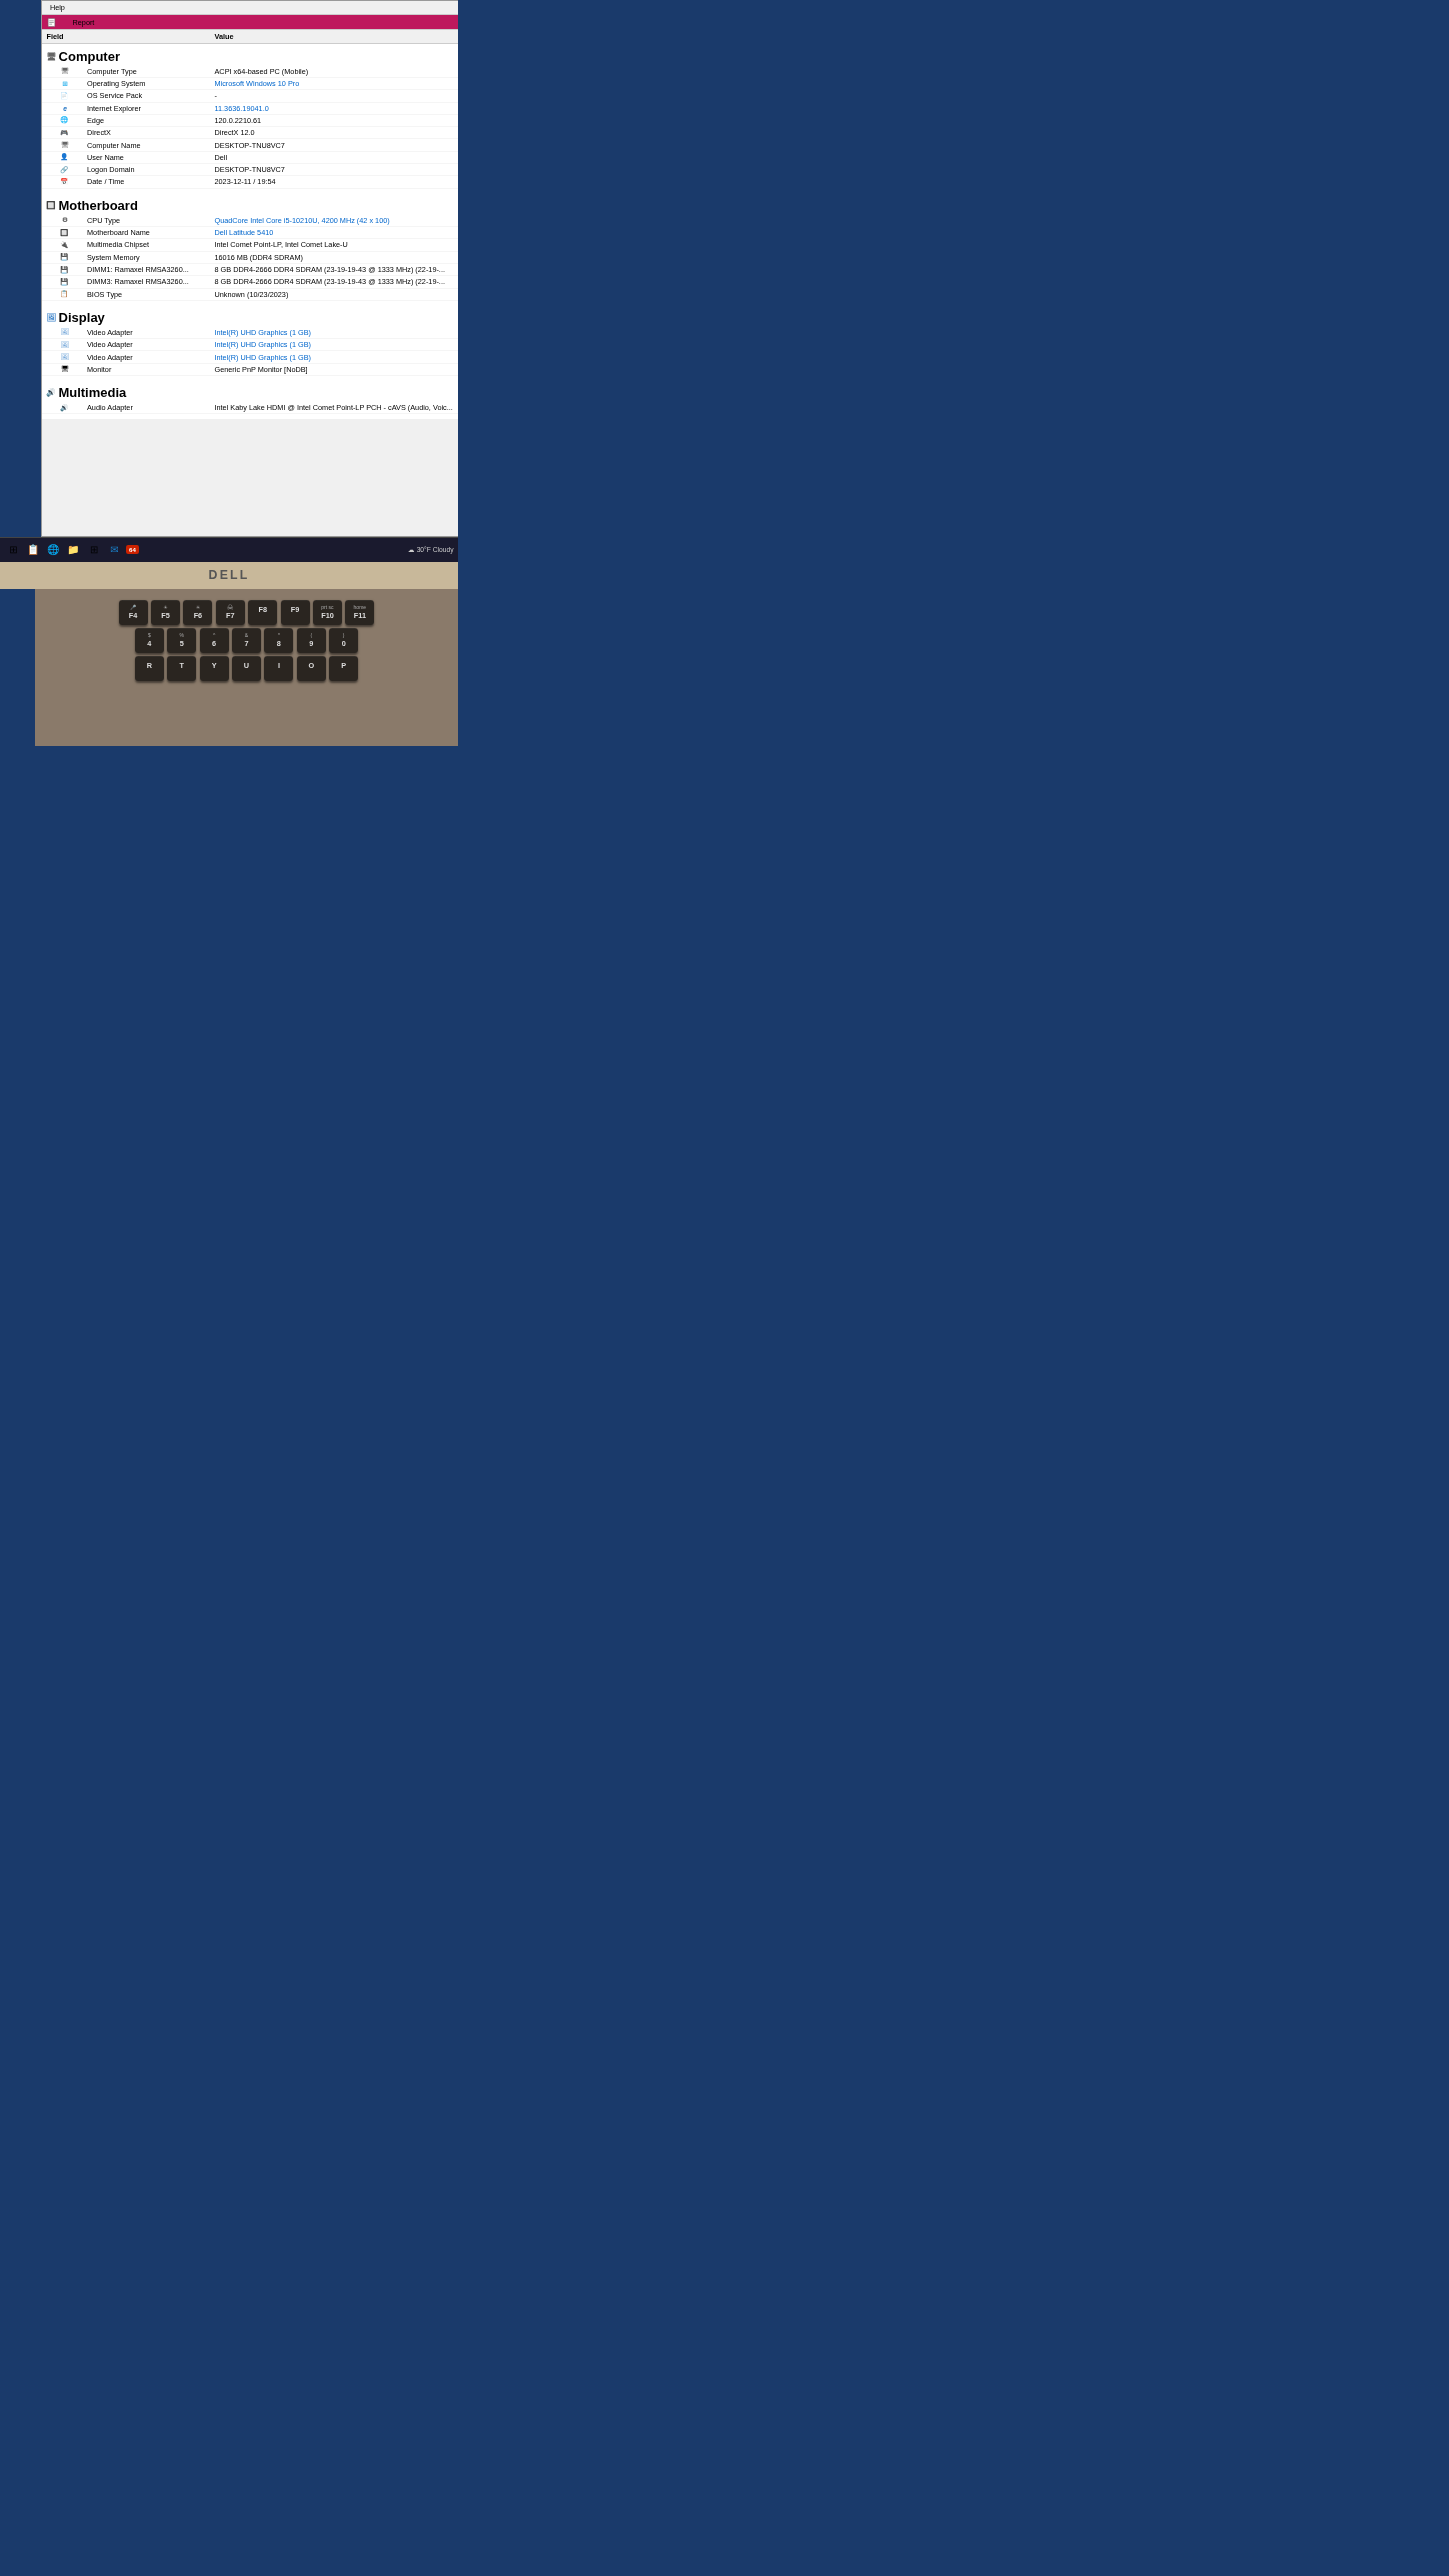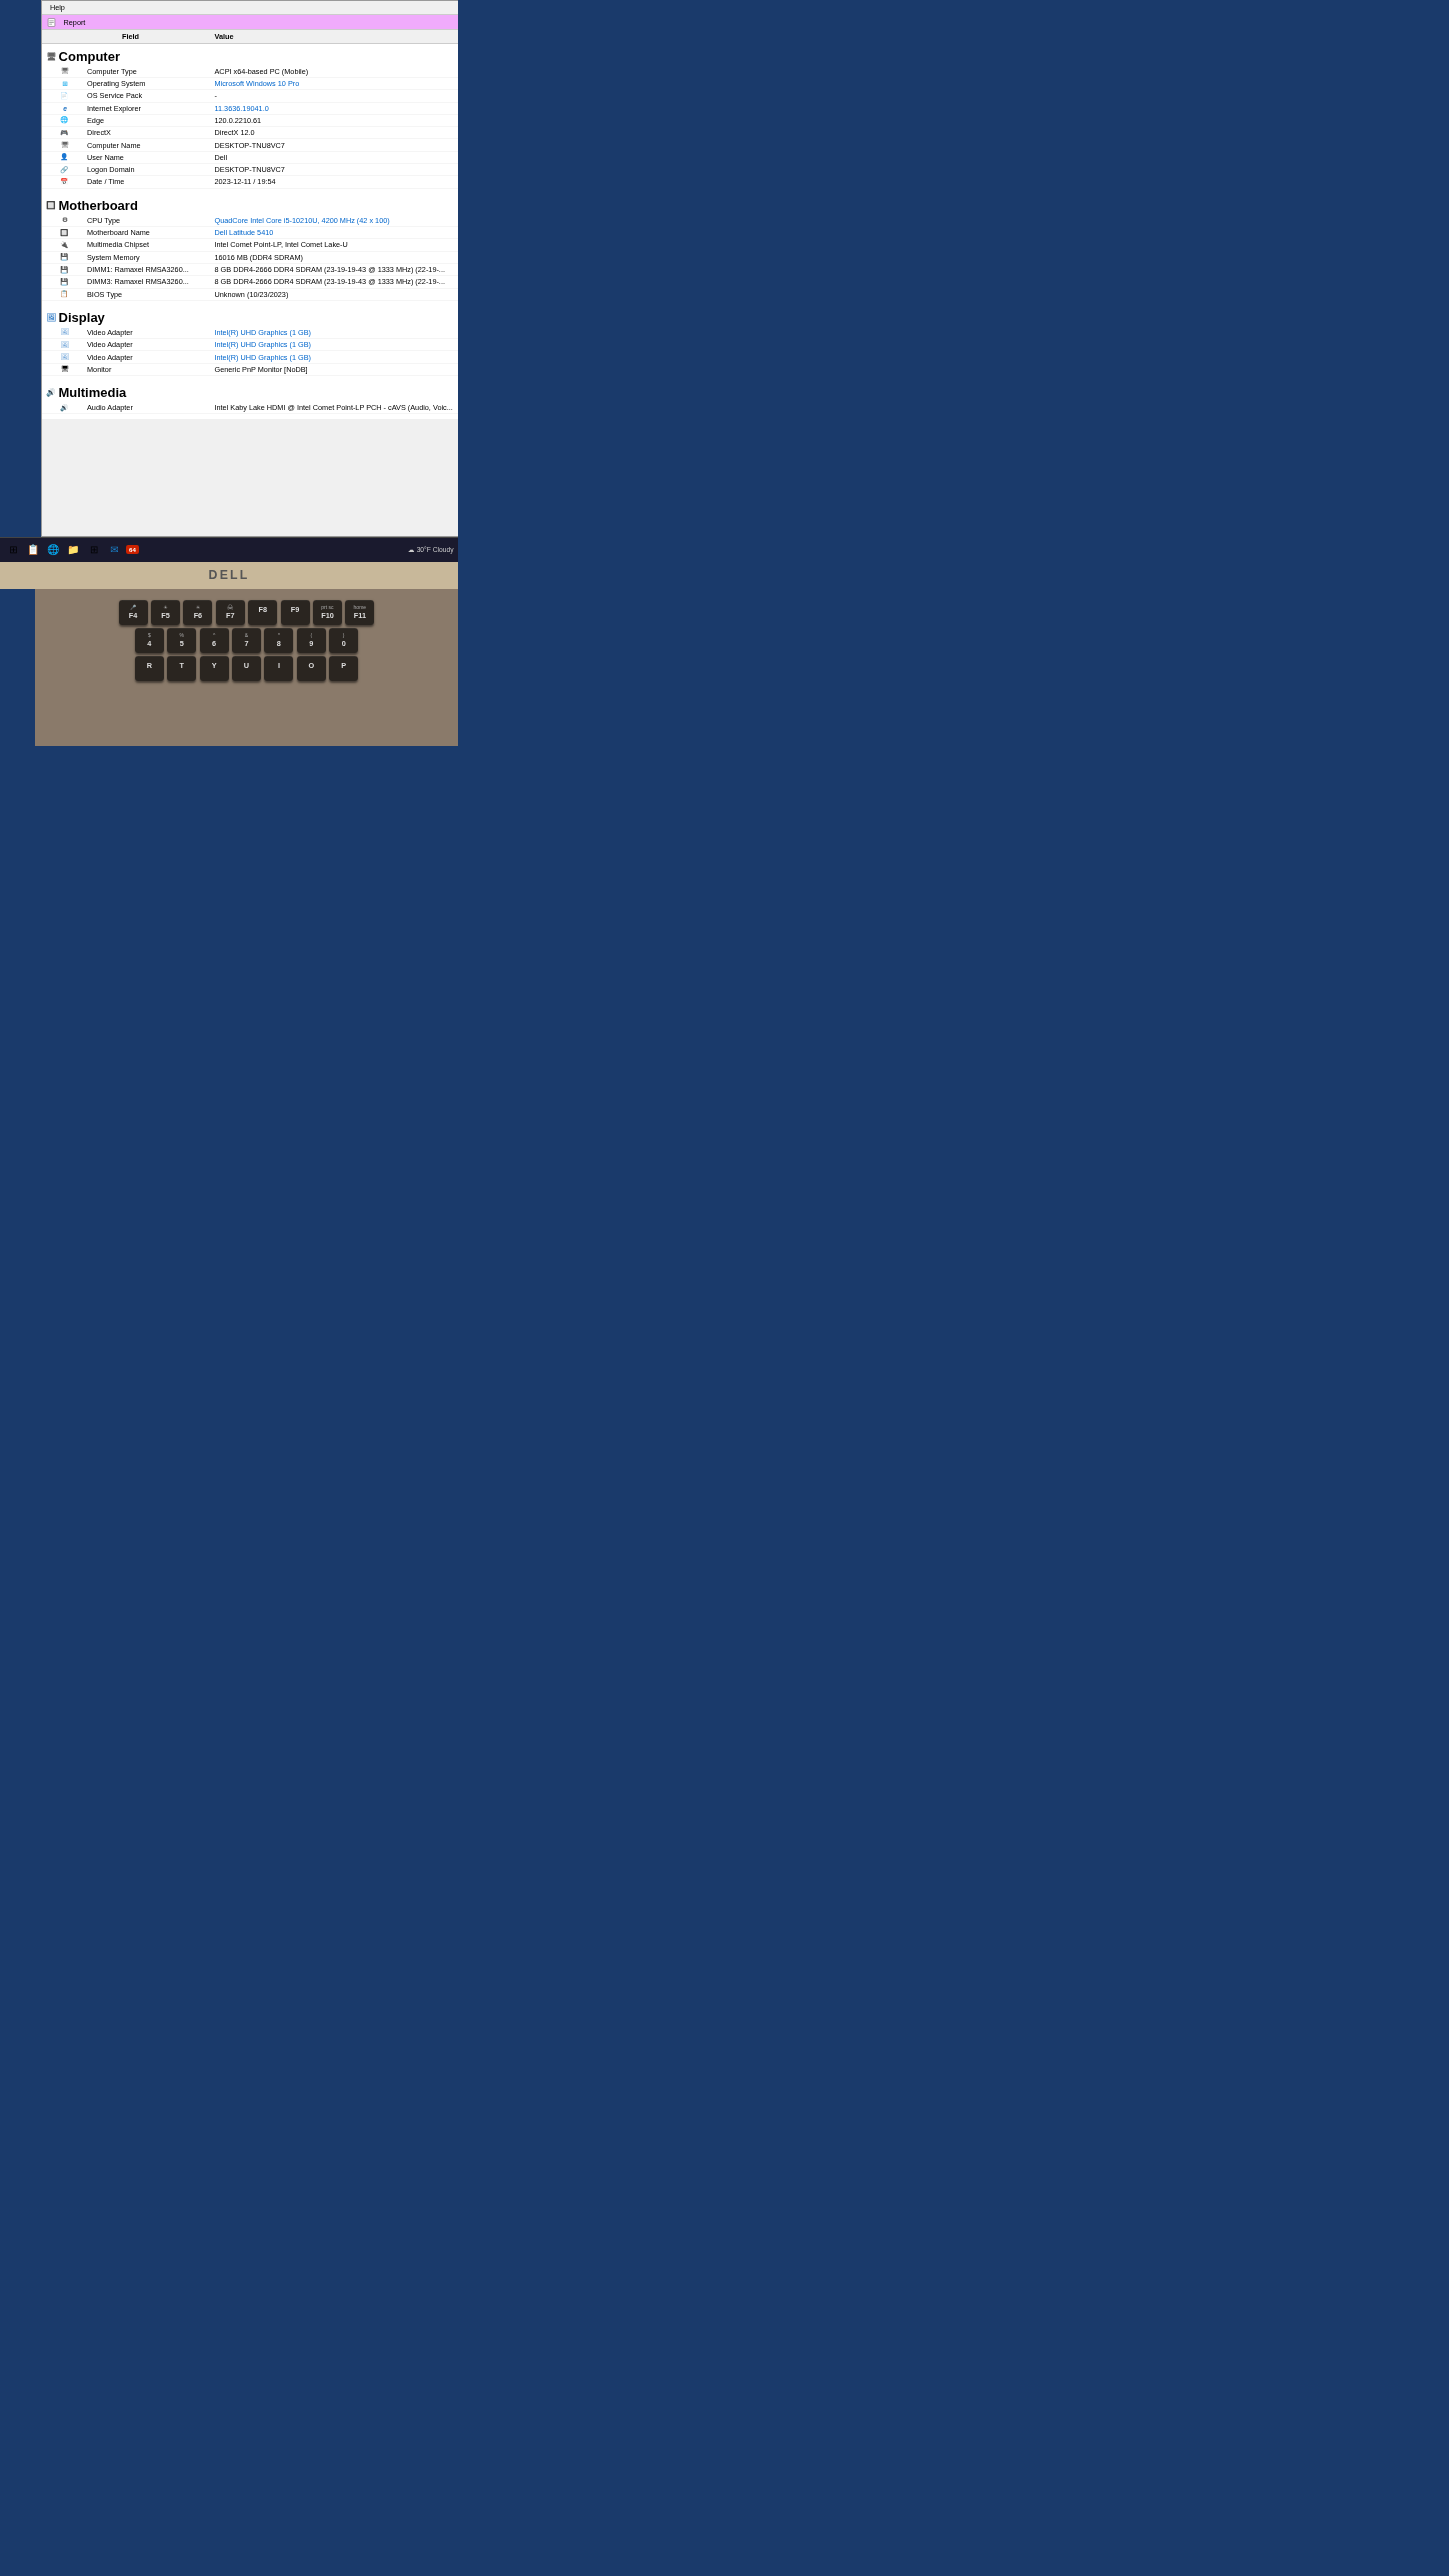--- a/index.html
+++ b/index.html
@@ -28,26 +28,26 @@
     }
 
     .menu-bar span {
       font-size: 7.3px;
       color: #000;
       cursor: pointer;
       padding: 1.1px 3.4px;
     }
 
     .toolbar {
-      background: #f0abfc;
+      background: #be185d;
       padding: 2.2px 4.5px;
       border-bottom: 0.6px solid #ccc;
       display: flex;
       align-items: center;
-      gap: 8px;
+      gap: 17px;
     }
 
     .toolbar-icon {
       width: 9px;
       height: 9px;
       display: inline-block;
     }
 
     .toolbar-label {
       font-size: 7.3px;
@@ -65,21 +65,20 @@
       background: #f0f0f0;
       border-bottom: 0.6px solid #ccc;
       padding: 2.2px 4.5px;
       font-weight: bold;
       font-size: 7.3px;
     }
 
     .col-field {
       width: 168px;
       flex-shrink: 0;
-      text-align: center;
     }
 
     .col-value {
       flex: 1;
     }
 
     .tree-area {
       padding: 2.2px 0;
     }
 

